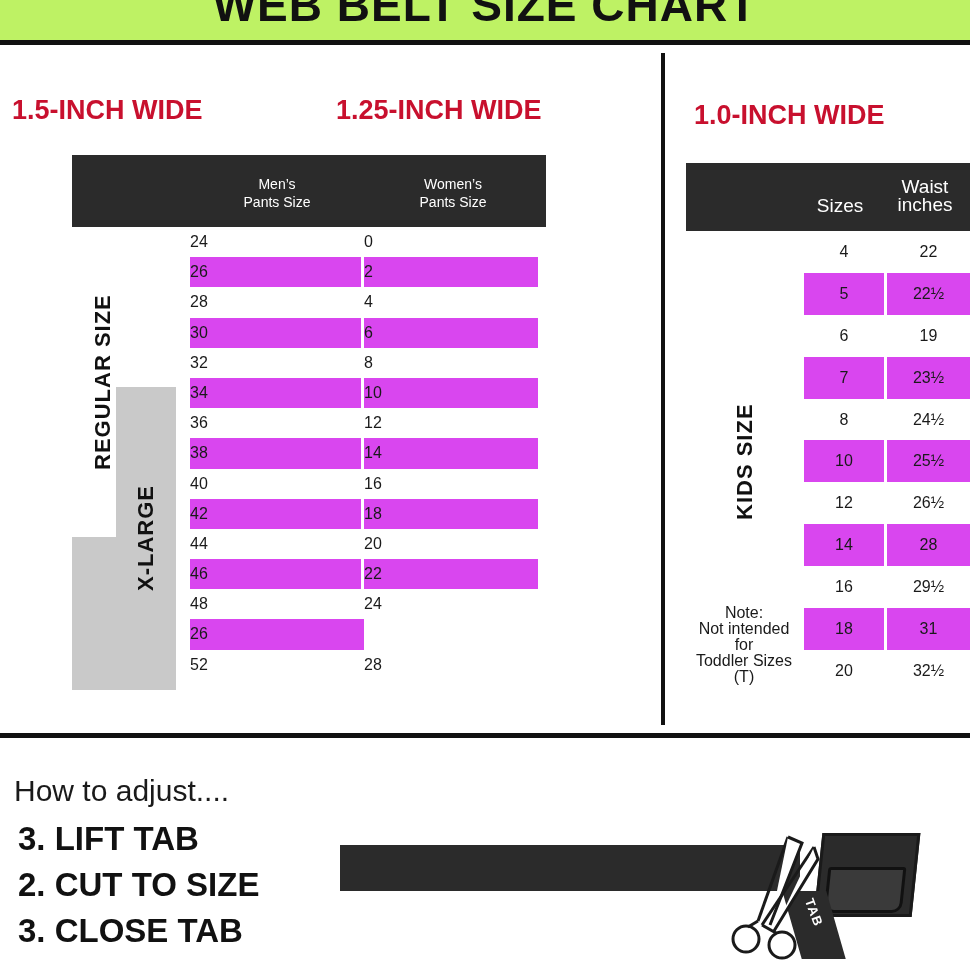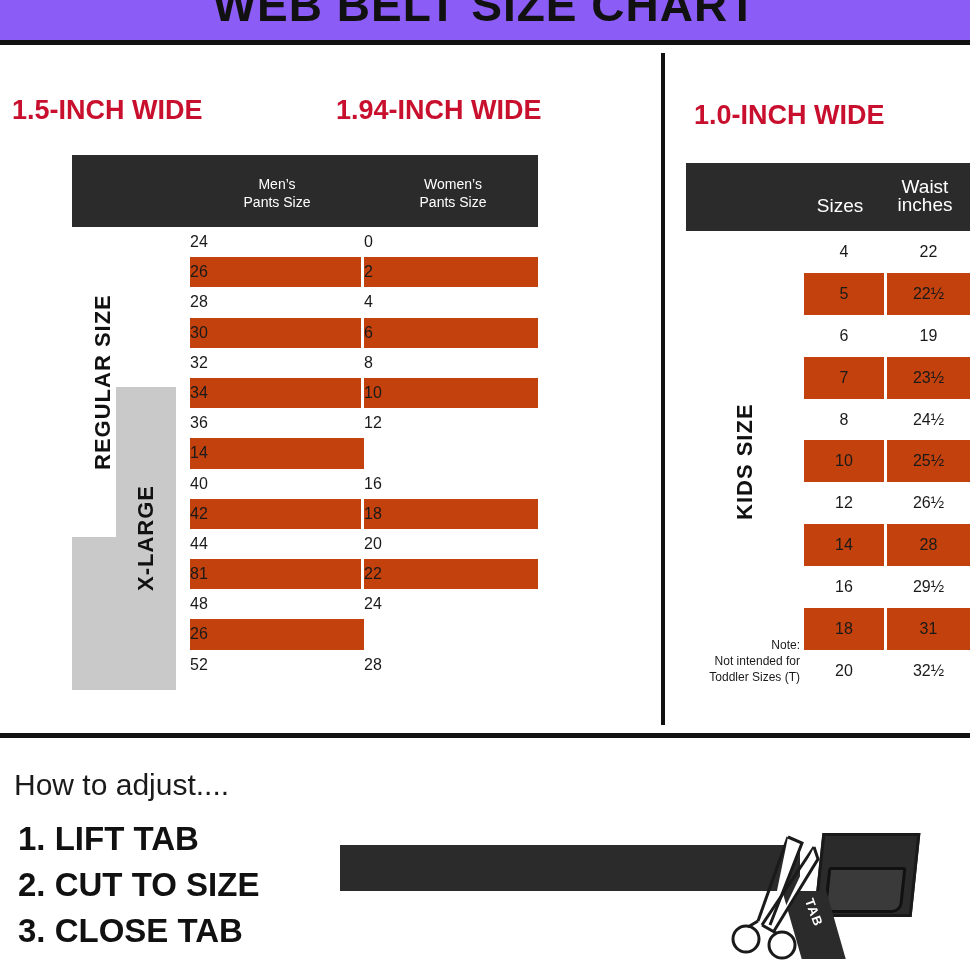--- a/index.html
+++ b/index.html
@@ -15,21 +15,21 @@
     overflow: hidden;
     position: relative;
   }
 
   
   .header-band {
     position: absolute;
     top: 0; left: 0;
     width: 970px;
     height: 42px;
-    background: #8b5cf6;
+    background: #bef264;
     overflow: hidden;
   }
   .header-title {
     position: absolute;
     top: -22px;
     left: 0;
     width: 970px;
     text-align: center;
     font-size: 46px;
     font-weight: bold;
@@ -74,20 +74,21 @@
   .left-wrap {
     position: absolute;
     left: 72px; top: 110px;
     width: 466px; height: 535px;
   }
   .left-head {
     position: absolute;
     left: 0; top: 0;
     width: 466px; height: 72px;
     background: #2b2b2b;
+    padding-left: 8px;
   }
   .left-head .col {
     position: absolute;
     top: 20px;
     width: 170px;
     text-align: center;
     color: #ffffff;
     font-size: 14px;
     line-height: 18px;
   }
@@ -134,21 +135,21 @@
     height: 30.2px;
   }
   .row .cell {
     width: 174px;
     text-align: left;
     font-size: 16px;
     line-height: 30.2px;
     color: #1a1a1a;
   }
   .row.odd .cell { background: #ffffff; }
-  .row.even .cell { background: #c2410c; }
+  .row.even .cell { background: #d946ef; }
   .rows .row .cell.men { border-right: 3px solid #ffffff; width: 171px; }
 
   
   .right-wrap {
     position: absolute;
     left: 686px; top: 118px;
     width: 284px; height: 530px;
   }
   .right-head {
     position: absolute;
@@ -178,24 +179,24 @@
     justify-content: center;
     font-size: 22px;
     font-weight: bold;
     letter-spacing: 1px;
     color: #111111;
   }
   .kids-note {
     position: absolute;
     left: 2px; bottom: 8px;
     width: 112px;
-    font-size: 12px;
+    font-size: 16px;
     line-height: 16px;
     color: #1a1a1a;
-    text-align: right;
+    text-align: center;
   }
   .right-rows {
     position: absolute;
     left: 118px; top: 68px;
     width: 166px;
   }
   .right-rows .row { height: 41.9px; }
   .right-rows .row .cell {
     width: 83px;
     text-align: center;
@@ -212,21 +213,21 @@
     background: #111111;
   }
   .bottom {
     position: absolute;
     top: 738px; left: 0;
     width: 970px; height: 233px;
     background: #ffffff;
   }
   .howto {
     position: absolute;
-    left: 14px; top: 30px;
+    left: 14px; top: 36px;
     font-size: 30px;
     color: #1a1a1a;
   }
   .steps {
     position: absolute;
     left: 18px; top: 78px;
     font-size: 33px;
     font-weight: bold;
     line-height: 46px;
     color: #111111;
@@ -290,21 +291,21 @@
 <div class="header-band">
   <div class="header-title">WEB BELT SIZE CHART</div>
 </div>
 <div class="header-rule"></div>
 
 <div class="main">
 
   <div class="vert-divider"></div>
 
   <div class="section-title" id="t-15">1.5-INCH WIDE</div>
-  <div class="section-title" id="t-125">1.94-INCH WIDE</div>
+  <div class="section-title" id="t-125">1.25-INCH WIDE</div>
   <div class="section-title" id="t-10">1.0-INCH WIDE</div>
 
   <div class="left-wrap">
 
     <div class="left-head">
       <div class="col men">
         <span>Men’s</span><br>
         <span>Pants Size</span>
       </div>
       <div class="col women">
@@ -340,36 +341,37 @@
         </div>
         <div class="row even">
           <div class="cell men">34</div>
           <div class="cell women">10</div>
         </div>
         <div class="row odd">
           <div class="cell men">36</div>
           <div class="cell women">12</div>
         </div>
         <div class="row even">
+          <div class="cell men">38</div>
           <div class="cell women">14</div>
         </div>
         <div class="row odd">
           <div class="cell men">40</div>
           <div class="cell women">16</div>
         </div>
         <div class="row even">
           <div class="cell men">42</div>
           <div class="cell women">18</div>
         </div>
         <div class="row odd">
           <div class="cell men">44</div>
           <div class="cell women">20</div>
         </div>
         <div class="row even">
-          <div class="cell men">81</div>
+          <div class="cell men">46</div>
           <div class="cell women">22</div>
         </div>
         <div class="row odd">
           <div class="cell men">48</div>
           <div class="cell women">24</div>
         </div>
         <div class="row even">
           <div class="cell women">26</div>
         </div>
         <div class="row odd">
@@ -442,21 +444,21 @@
           <div class="cell waist">32½</div>
         </div>
       </div>
   </div>
 </div>
 
 <div class="bottom-rule"></div>
 <div class="bottom">
   <div class="howto">How to adjust....</div>
   <div class="steps">
-    <div>1. LIFT TAB</div>
+    <div>3. LIFT TAB</div>
     <div>2. CUT TO SIZE</div>
     <div>3. CLOSE TAB</div>
   </div>
 
   <div class="belt-art">
     <div class="belt-strap"></div>
     <div class="belt-buckle"></div>
     <div class="belt-buckle-inner"></div>
     <div class="tab-flap"></div>
     <div class="tab-text">TAB</div>

